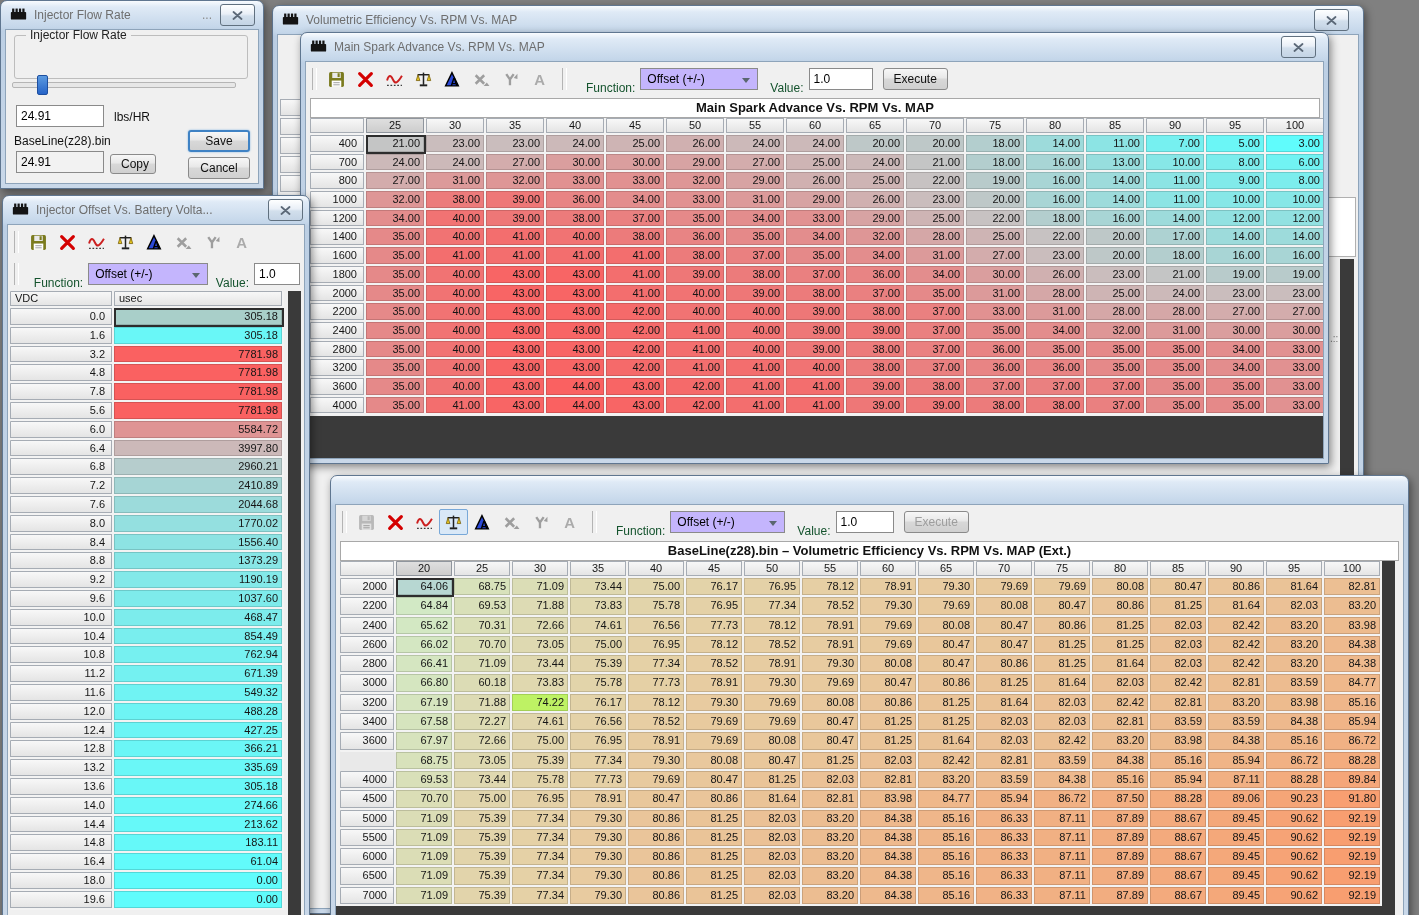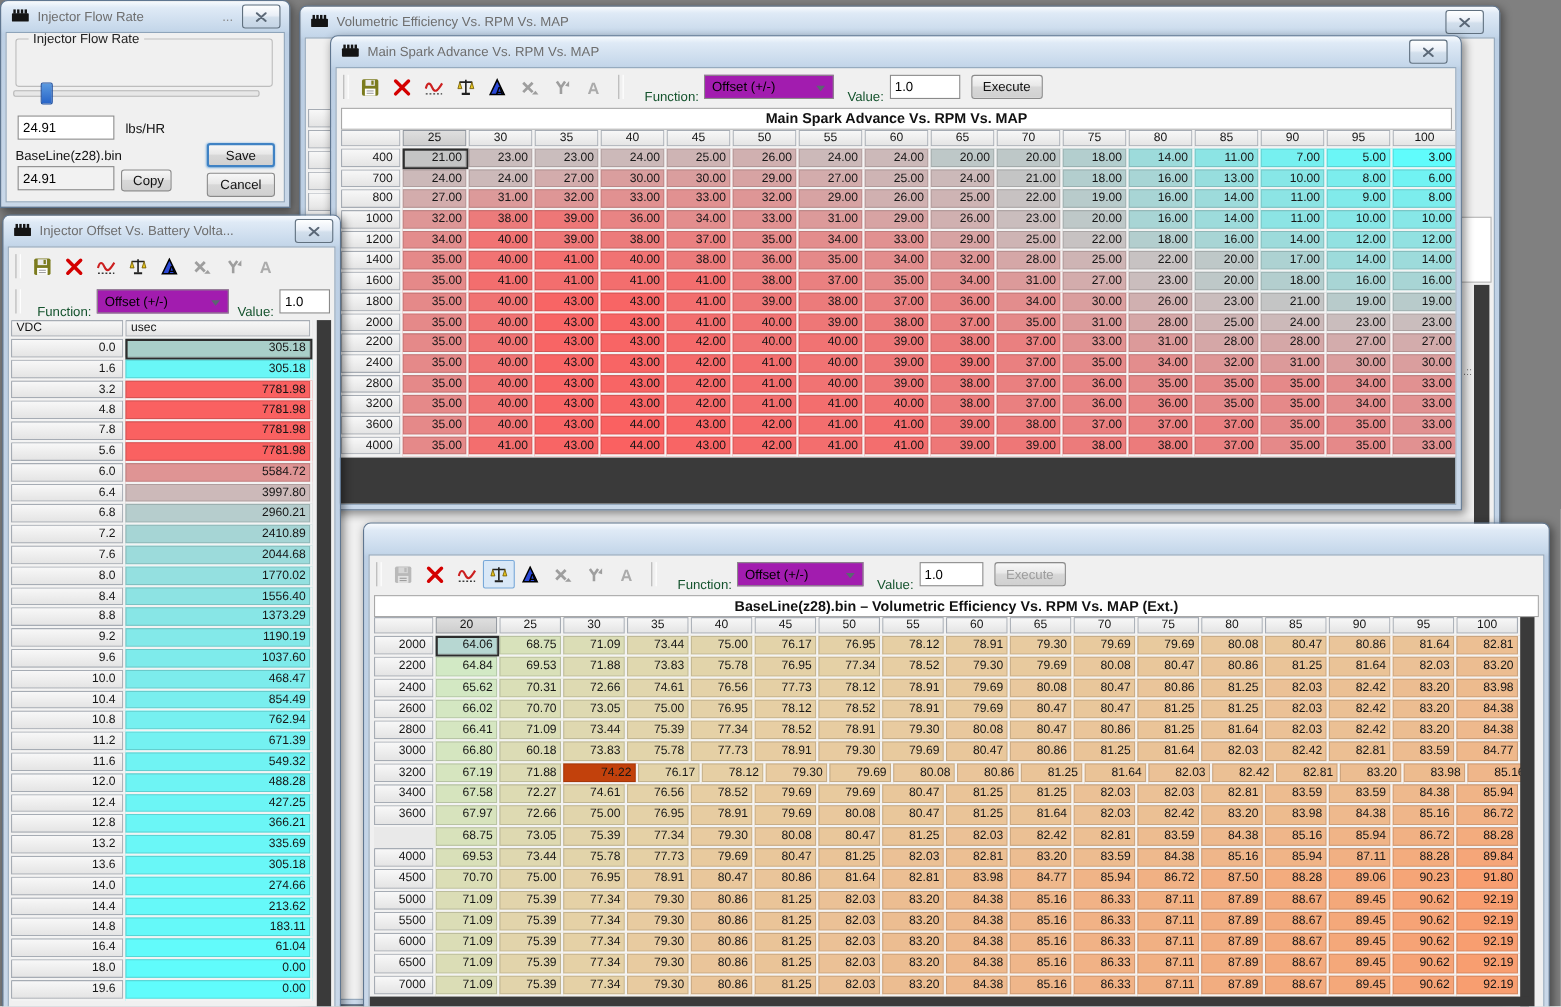--- a/index.html
+++ b/index.html
@@ -20,21 +20,21 @@
   .closebtn.gray{background:linear-gradient(#feffff,#e9eff7 45%,#d2dfec 55%,#c4d4e5);}
   .closebtn.red{background:linear-gradient(#f6c8b8,#ea9a82 40%,#d4573c 55%,#c04028);border-color:#7e2516;}
   .chip{display:flex;align-items:center;}
   
   .trow{display:flex;align-items:center;height:32px;padding:1px 4px;}
   .tbar{display:flex;align-items:center;}
   .tbtn{width:27px;height:24px;display:flex;align-items:center;justify-content:center;border:1px solid transparent;}
   .tbtn.hl{background:#d9e8f7;border:1px solid #78a8d8;border-radius:2px;}
   .tbsep{width:3px;height:22px;border-left:1px solid #b4b4b4;border-right:1px solid #ffffff;margin:0 5px 0 2px;}
   .lbl{font-size:12px;color:#14532d;margin:17px 5px 0 6px;white-space:nowrap;}
-  .dd{height:22px;background:#a21caf;border:1px solid #8a8a8a;display:inline-flex;align-items:center;
+  .dd{height:22px;background:#c4b5fd;border:1px solid #8a8a8a;display:inline-flex;align-items:center;
       font-size:12px;padding-left:6px;position:relative;box-sizing:border-box;}
   .dda{position:absolute;right:7px;top:9px;width:0;height:0;border-left:4px solid transparent;
        border-right:4px solid transparent;border-top:5px solid #5a6670;}
   .txt{height:22px;box-sizing:border-box;background:#fff;border:1px solid #8a8a8a;font-size:12px;
        font-family:"Liberation Sans",sans-serif;padding:0 4px;}
   .btn{height:22px;box-sizing:border-box;background:linear-gradient(#f7f7f7,#e8e8e8 45%,#d8d8d8 50%,#d0d0d0);
        border:1px solid #8a8a8a;border-radius:3px;font-size:12px;font-family:"Liberation Sans",sans-serif;
        padding:0 10px;color:#111;}
   .btn.disabled{color:#9d9d9d;}
   .btn.focusring{border:2px solid #3f82c4;box-shadow:0 0 2px #7ab0e0;}
@@ -971,21 +971,21 @@
             <div class="mcell" style="width: 58px; background: rgb(235, 193, 150);">82.03</div>
             <div class="mcell" style="width: 58px; background: rgb(235, 192, 148);">82.42</div>
             <div class="mcell" style="width: 58px; background: rgb(236, 191, 147);">82.81</div>
             <div class="mcell" style="width: 58px; background: rgb(237, 188, 144);">83.59</div>
             <div class="mcell" style="width: 58px; background: rgb(239, 184, 139);">84.77</div>
           </div>
           <div class="mrow" style="height: 19.3px; line-height: 17.3px;">
             <div class="mrh" style="width: 56px;">3200</div>
             <div class="mcell" style="width: 58px; background: rgb(214, 229, 191);">67.19</div>
             <div class="mcell" style="width: 58px; background: rgb(221, 219, 180);">71.88</div>
-            <div class="mcell" style="width: 68px; background: #c2410c;">74.22</div>
+            <div class="mcell" style="width: 58px; background: #bef264;">74.22</div>
             <div class="mcell" style="width: 58px; background: rgb(227, 211, 169);">76.17</div>
             <div class="mcell" style="width: 58px; background: rgb(230, 207, 164);">78.12</div>
             <div class="mcell" style="width: 58px; background: rgb(232, 203, 160);">79.30</div>
             <div class="mcell" style="width: 58px; background: rgb(232, 202, 158);">79.69</div>
             <div class="mcell" style="width: 58px; background: rgb(233, 200, 157);">80.08</div>
             <div class="mcell" style="width: 58px; background: rgb(234, 197, 154);">80.86</div>
             <div class="mcell" style="width: 58px; background: rgb(234, 196, 152);">81.25</div>
             <div class="mcell" style="width: 58px; background: rgb(234, 195, 151);">81.64</div>
             <div class="mcell" style="width: 58px; background: rgb(235, 193, 150);">82.03</div>
             <div class="mcell" style="width: 58px; background: rgb(235, 192, 148);">82.42</div>

